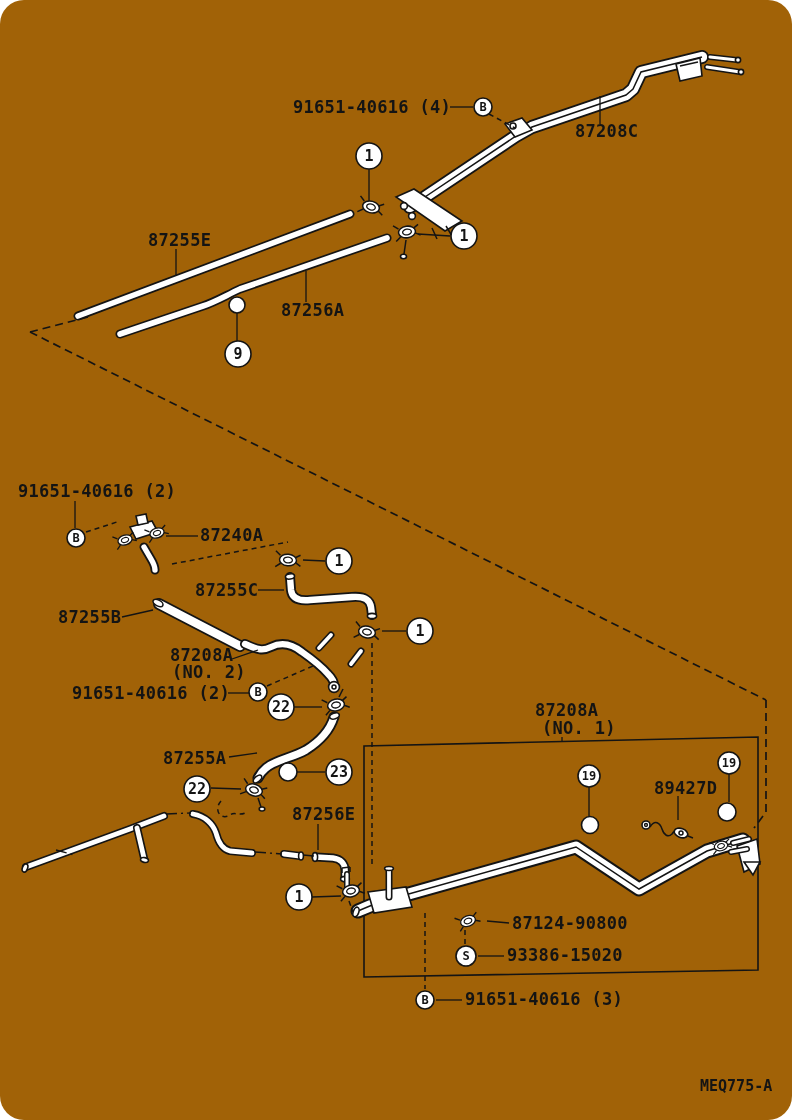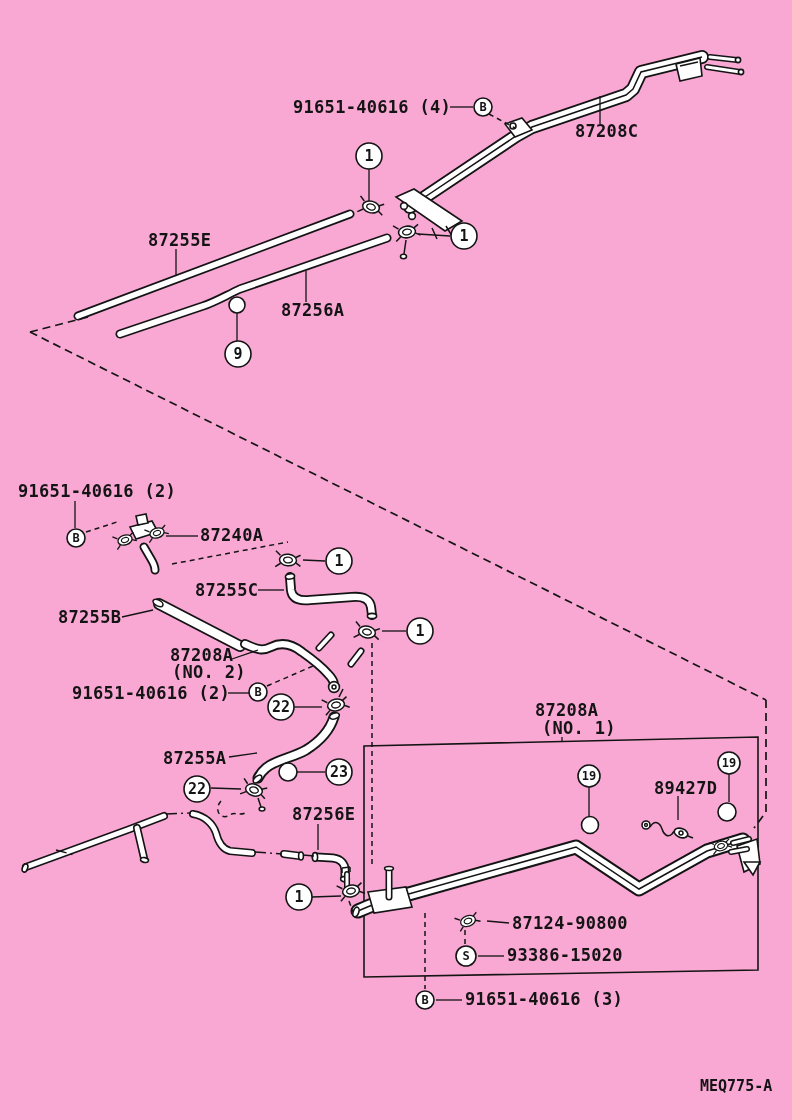--- a/index.html
+++ b/index.html
@@ -1,16 +1,16 @@
 <!DOCTYPE html>
 <html><head>
 <meta charset="utf-8">
 <style>
   html,body{margin:0;padding:0;background:#fff;}
-  .canvas{position:relative;width:792px;height:1120px;background:#f9a8d4;overflow:hidden;}
+  .canvas{position:relative;width:792px;height:1120px;background:#a16207;overflow:hidden;border-radius:24px;}
   svg{display:block;}
   .lbl{font-family:"DejaVu Sans Mono",monospace;font-weight:700;font-size:17px;fill:#141414;letter-spacing:0.3px;}
   .lblc{font-family:"DejaVu Sans Mono",monospace;font-weight:700;font-size:15px;fill:#141414;}
   .mk{font-family:"DejaVu Sans Mono",monospace;font-weight:700;font-size:15px;fill:#141414;text-anchor:middle;}
   .mk2{font-family:"DejaVu Sans Mono",monospace;font-weight:700;font-size:12px;fill:#141414;text-anchor:middle;}
   .o{fill:none;stroke:#141414;stroke-width:1.5;}
   .w{fill:#ffffff;stroke:#141414;stroke-width:1.6;}
   .ld{fill:none;stroke:#141414;stroke-width:1.3;}
   .dash{fill:none;stroke:#141414;stroke-width:1.7;stroke-dasharray:8 5;}
   .dashf{fill:none;stroke:#141414;stroke-width:1.5;stroke-dasharray:5 4;}

